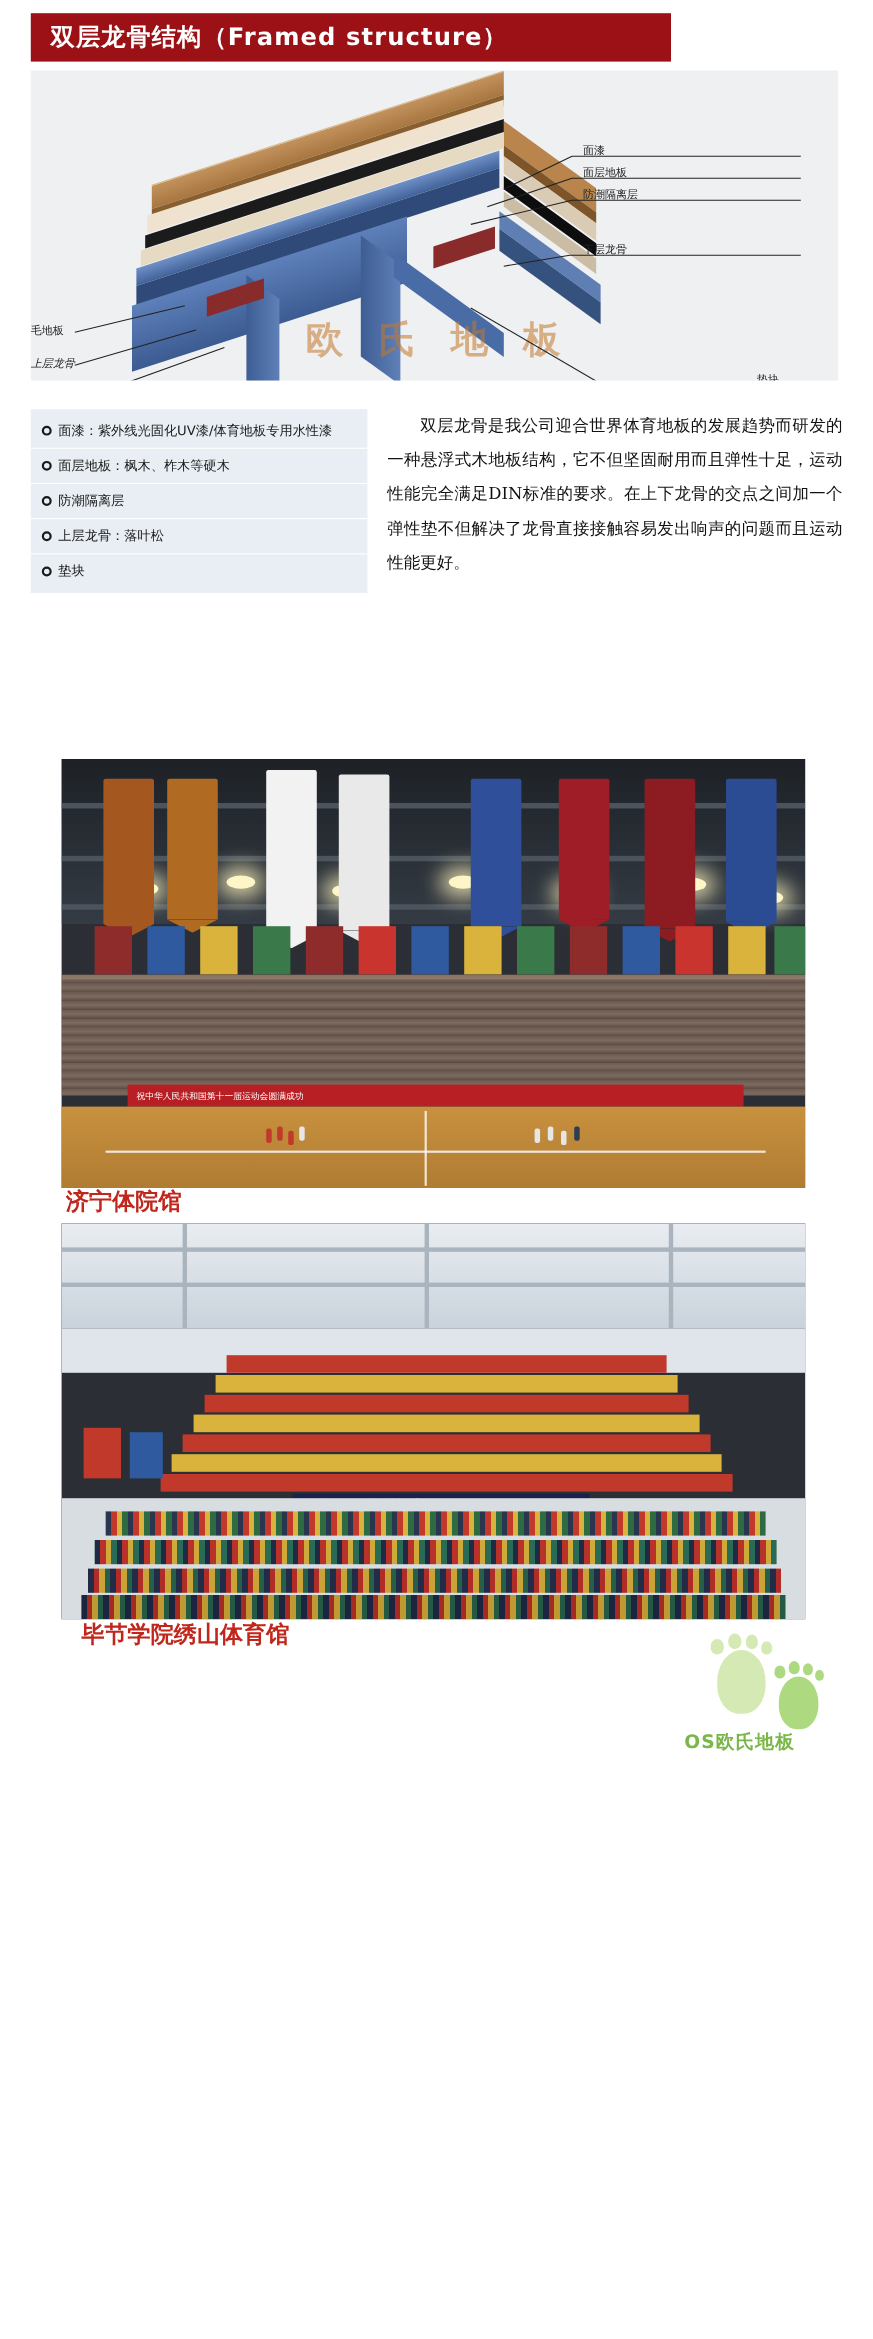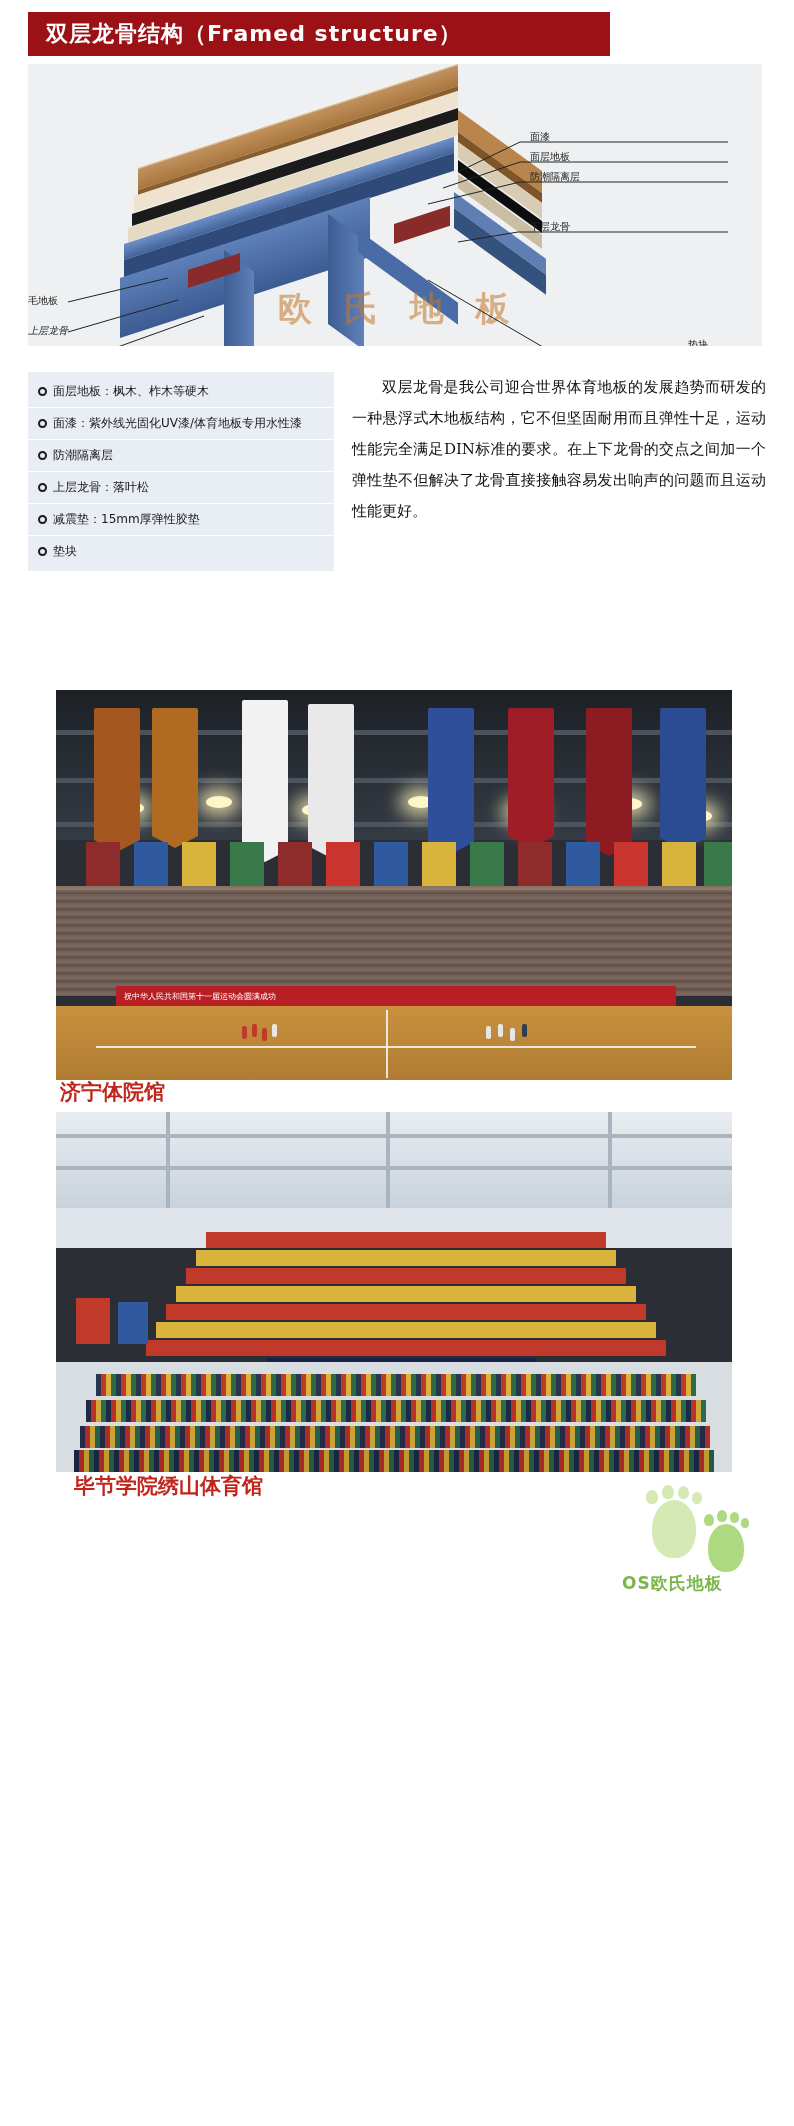--- a/index.html
+++ b/index.html
@@ -331,37 +331,33 @@
 
     <div class="cl-label" style="left:0px;top:230px;">毛地板</div>
     <div class="cl-label" style="left:0px;top:260px;font-style:italic;">上层龙骨</div>
 
   </div>
 </div>
 
 <div class="spec-list">
   <div class="spec-row">
       <span class="spec-bullet"></span>
-      <span>面层地板：枫木、柞木等硬木</span>
+      <span>面漆：紫外线光固化UV漆/体育地板专用水性漆</span>
     </div>
   <div class="spec-row">
       <span class="spec-bullet"></span>
-      <span>面漆：紫外线光固化UV漆/体育地板专用水性漆</span>
+      <span>面层地板：枫木、柞木等硬木</span>
     </div>
   <div class="spec-row">
       <span class="spec-bullet"></span>
       <span>防潮隔离层</span>
     </div>
   <div class="spec-row">
       <span class="spec-bullet"></span>
       <span>上层龙骨：落叶松</span>
-    </div>
-  <div class="spec-row">
-      <span class="spec-bullet"></span>
-      <span>减震垫：15mm厚弹性胶垫</span>
     </div>
   <div class="spec-row">
       <span class="spec-bullet"></span>
       <span>垫块</span>
     </div>
 </div>
 
 <div class="desc-para">双层龙骨是我公司迎合世界体育地板的发展趋势而研发的一种悬浮式木地板结构，它不但坚固耐用而且弹性十足，运动性能完全满足DIN标准的要求。在上下龙骨的交点之间加一个弹性垫不但解决了龙骨直接接触容易发出响声的问题而且运动性能更好。</div>
 
 <div class="photo photo-1">

